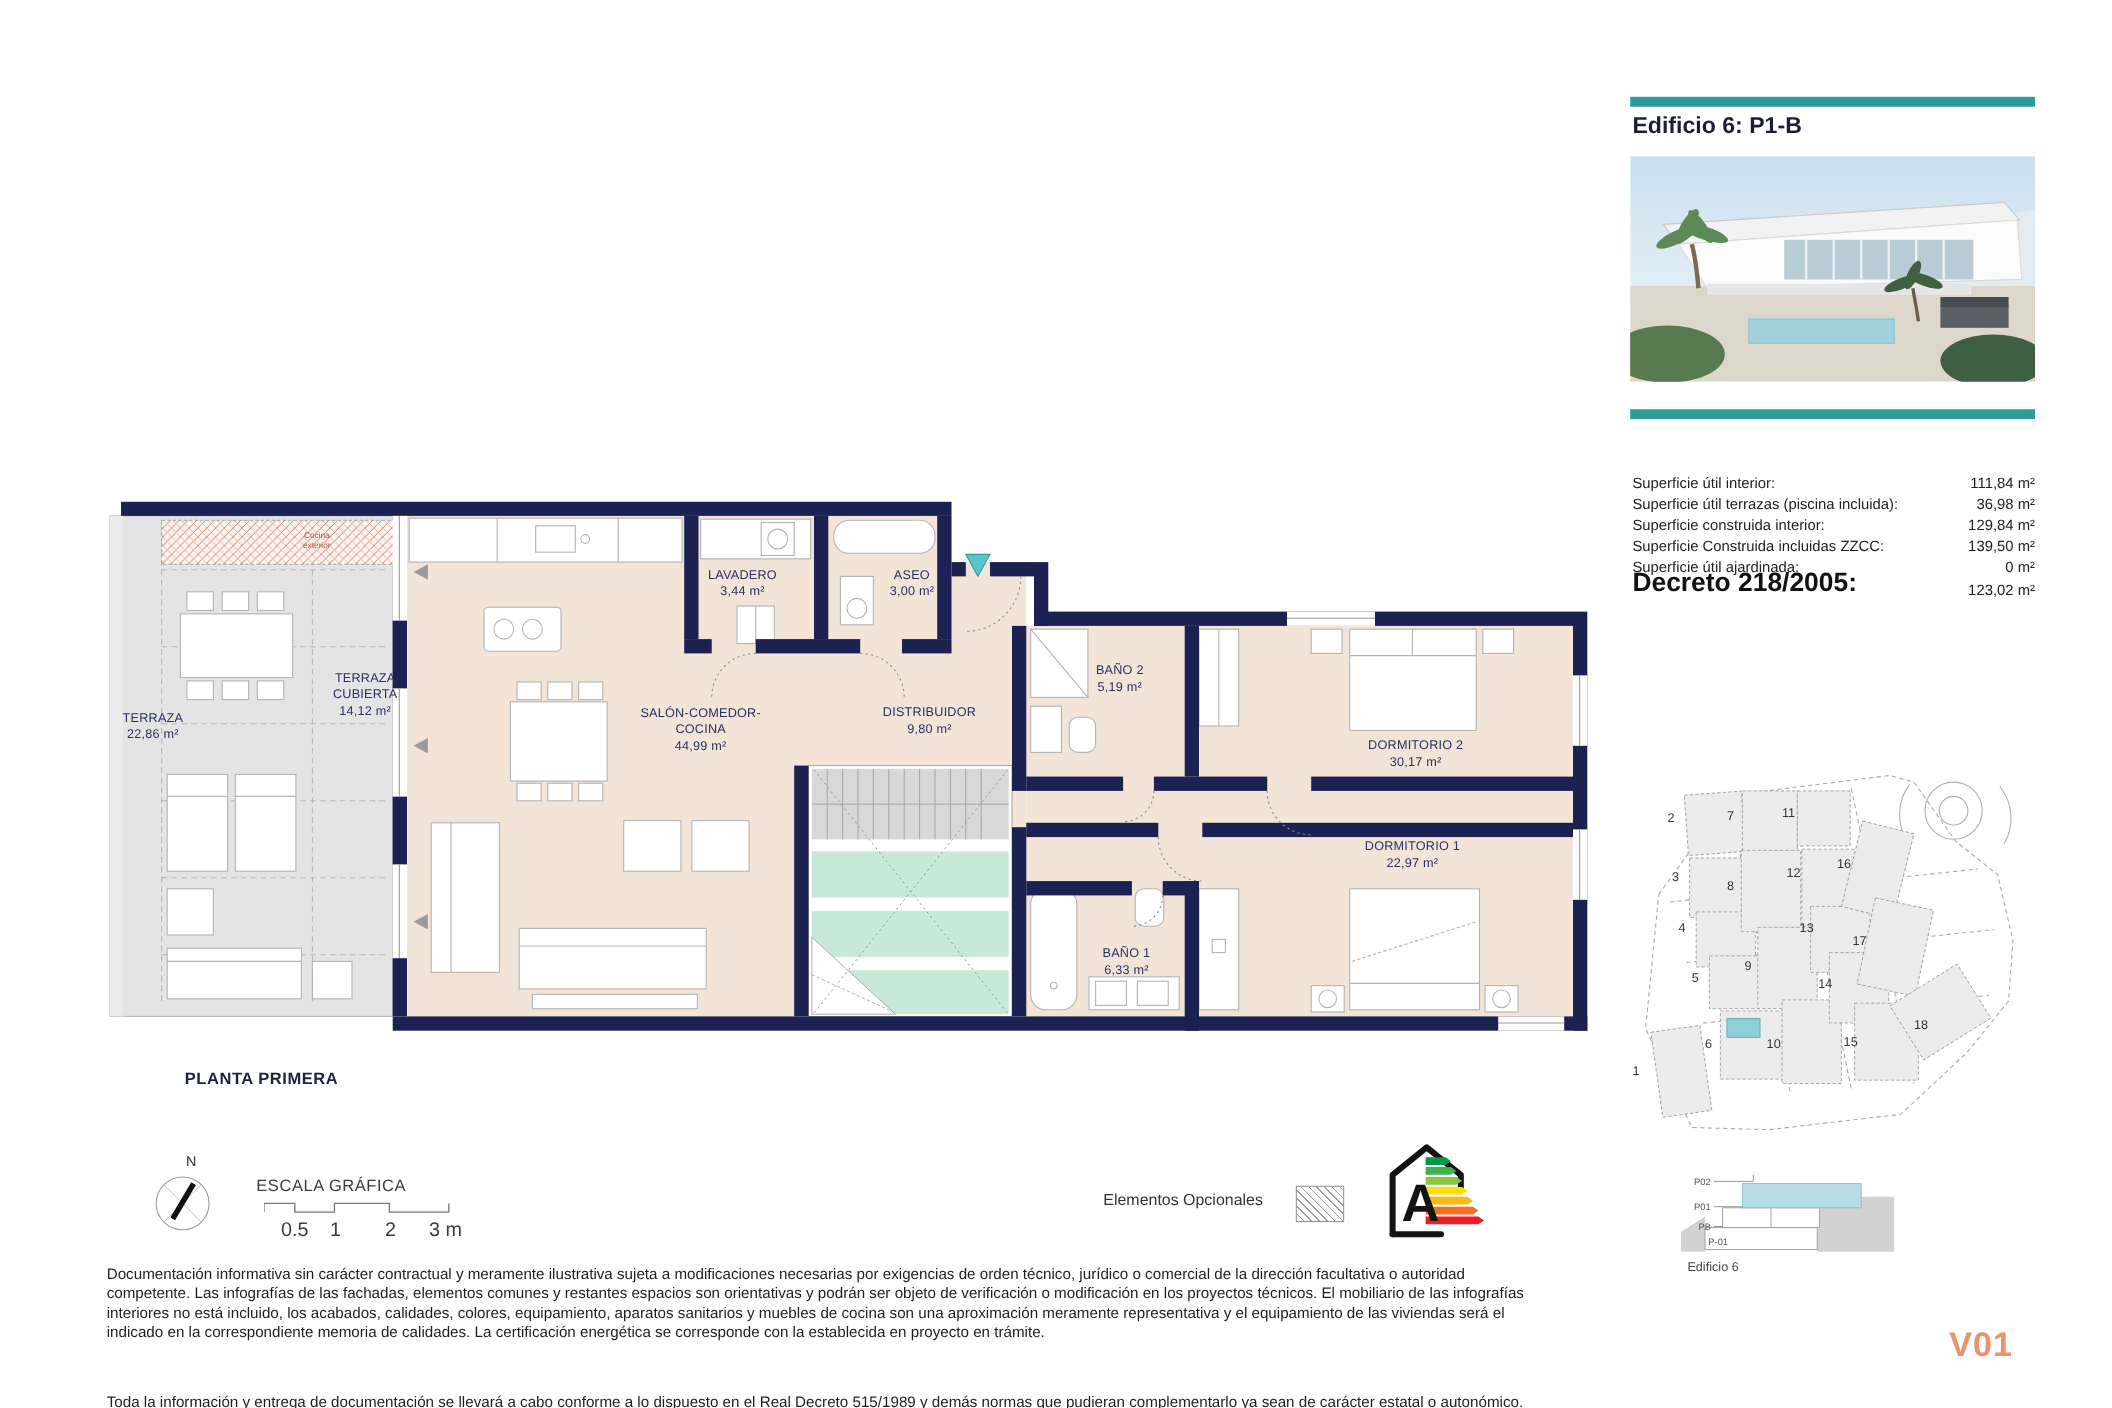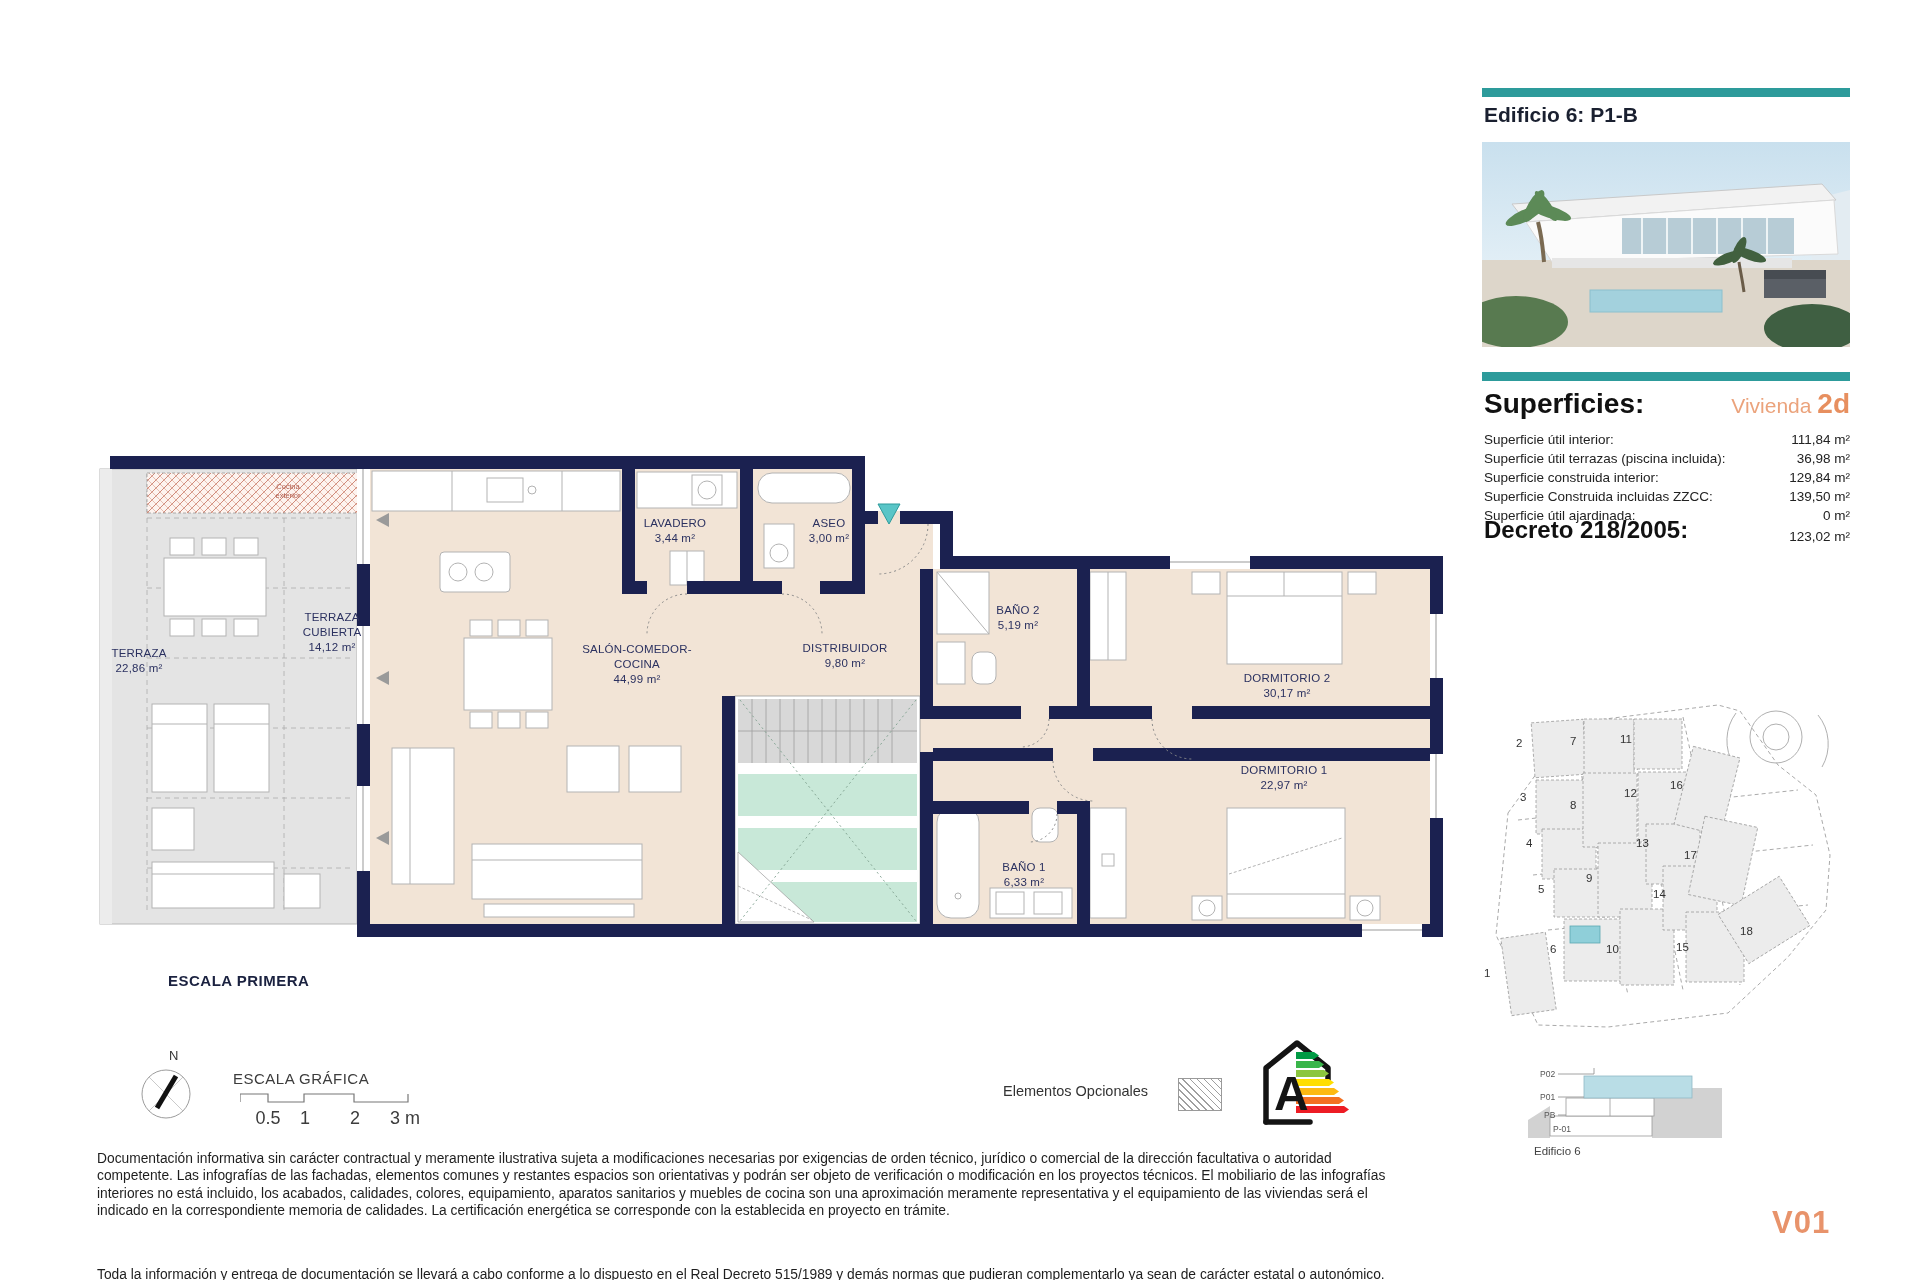--- a/index.html
+++ b/index.html
@@ -301,21 +301,21 @@
     <div class="room-label" style="left:1284px;top:778px;width:120px;">
       <span class="rn">DORMITORIO 1</span>
         <span class="ra">22,97 m²</span>
       </div>
     <div class="room-label" style="left:1024px;top:862px;width:70px;margin-top:13px;">
       <span class="rn">BAÑO 1</span>
         <span class="ra">6,33 m²</span>
       </div>
   </div>
 
-  <div class="planta">ESCALA PRIMERA</div>
+  <div class="planta">PLANTA PRIMERA</div>
 
   <svg class="abs" style="left:133px;top:1046px;" width="66" height="80" viewBox="0 0 66 80">
     <text x="36" y="14" font-size="13" fill="#333" font-family="Liberation Sans,sans-serif">N</text>
     <circle cx="33" cy="48" r="24" fill="none" stroke="#9c9c9c" stroke-width="1"></circle>
     <line x1="16" y1="31" x2="50" y2="65" stroke="#bdbdbd" stroke-width="0.8"></line>
     <line x1="50" y1="31" x2="16" y2="65" stroke="#bdbdbd" stroke-width="0.8"></line>
     <line x1="24" y1="62" x2="43" y2="30" stroke="#111" stroke-width="5"></line>
   </svg>
 
   <div class="scale-title">ESCALA GRÁFICA</div>
@@ -391,24 +391,20 @@
     <ellipse cx="34" cy="180" rx="52" ry="26" fill="#587a50"></ellipse>
     <ellipse cx="330" cy="186" rx="48" ry="24" fill="#3f5f42"></ellipse>
     <g>
       <rect x="282" y="136" width="62" height="20" fill="#5a5f66"></rect>
       <rect x="282" y="128" width="62" height="9" fill="#474c52"></rect>
     </g>
   </svg>
 
   <div class="teal-bar" style="top:372px;"></div>
 
-  <div class="surf-head">
-    <span class="surf-title">Superficies:</span>
-    <span class="viv"><span>Vivienda</span> <b>2d</b></span>
-  </div>
   <div class="surf-rows">
     <div class="srow">
         <span>Superficie útil interior:</span>
         <span>111,84 m²</span>
       </div>
     <div class="srow">
         <span>Superficie útil terrazas (piscina incluida):</span>
         <span>36,98 m²</span>
       </div>
     <div class="srow">

